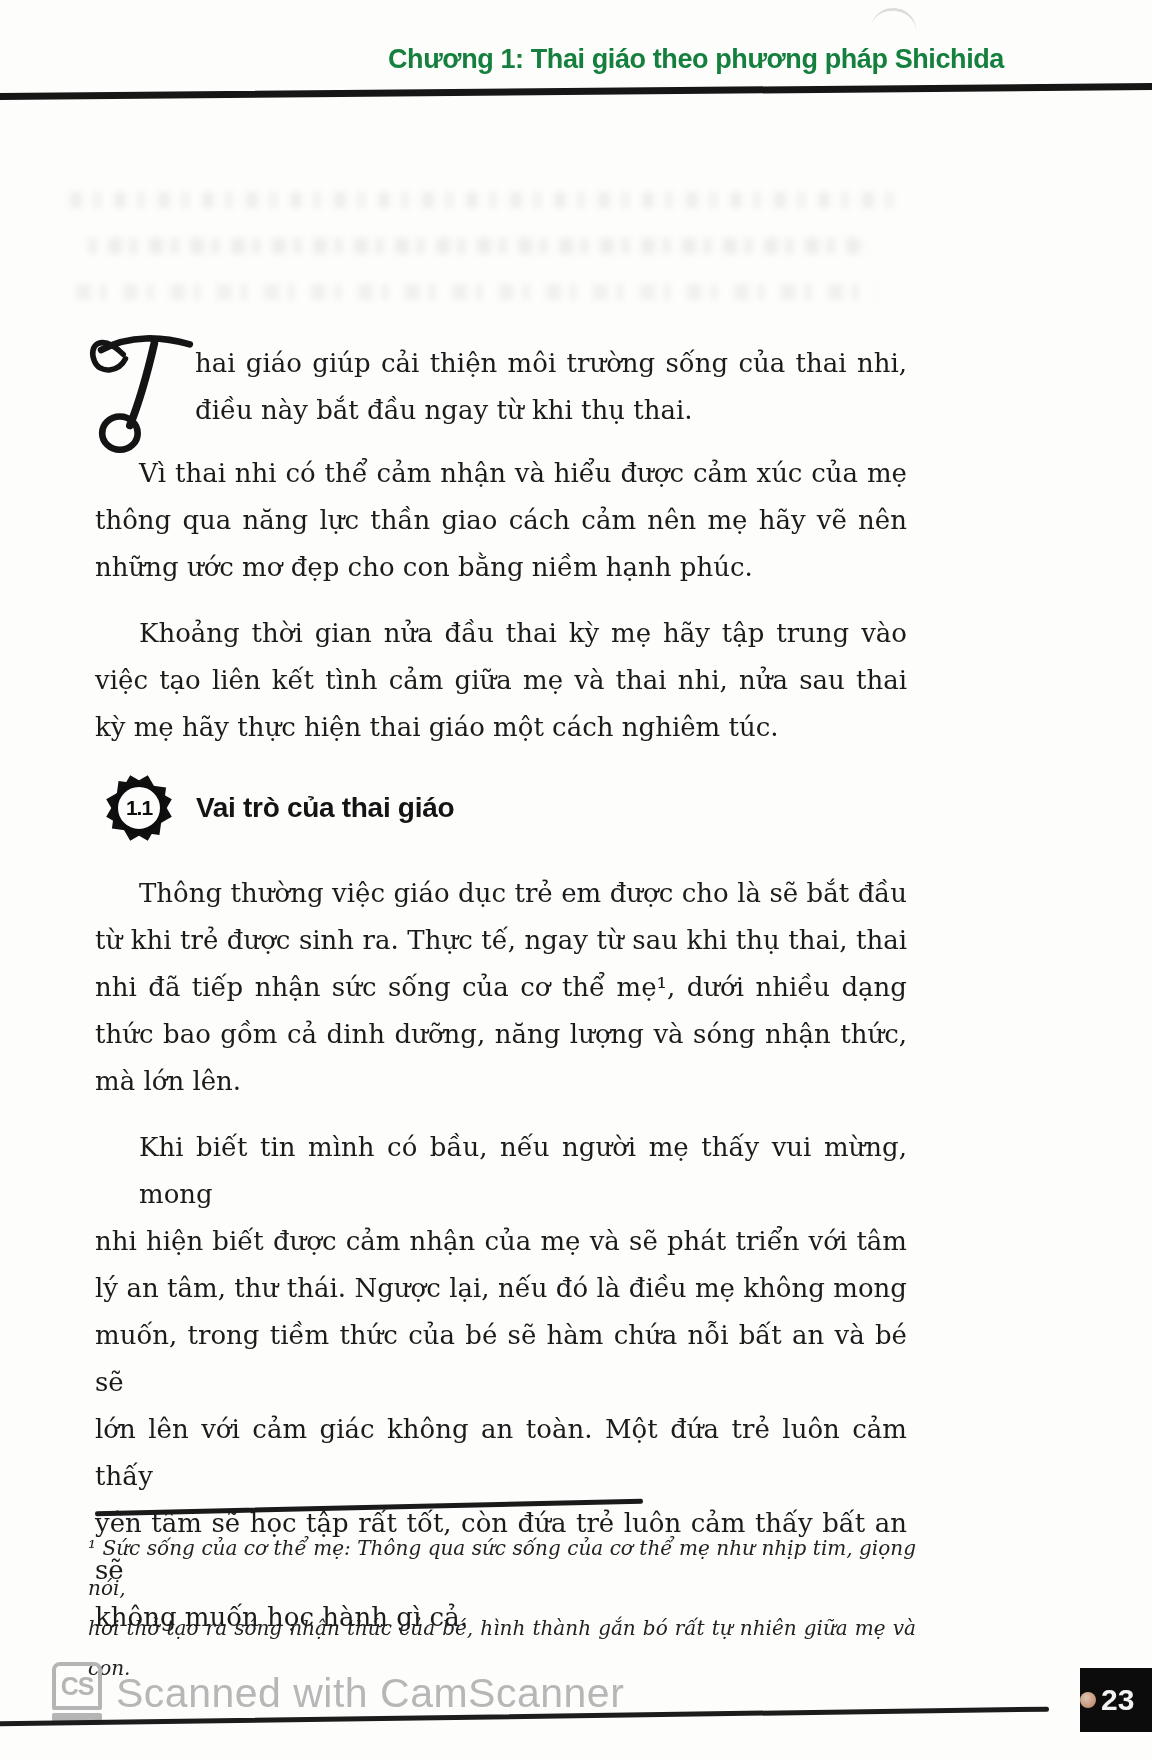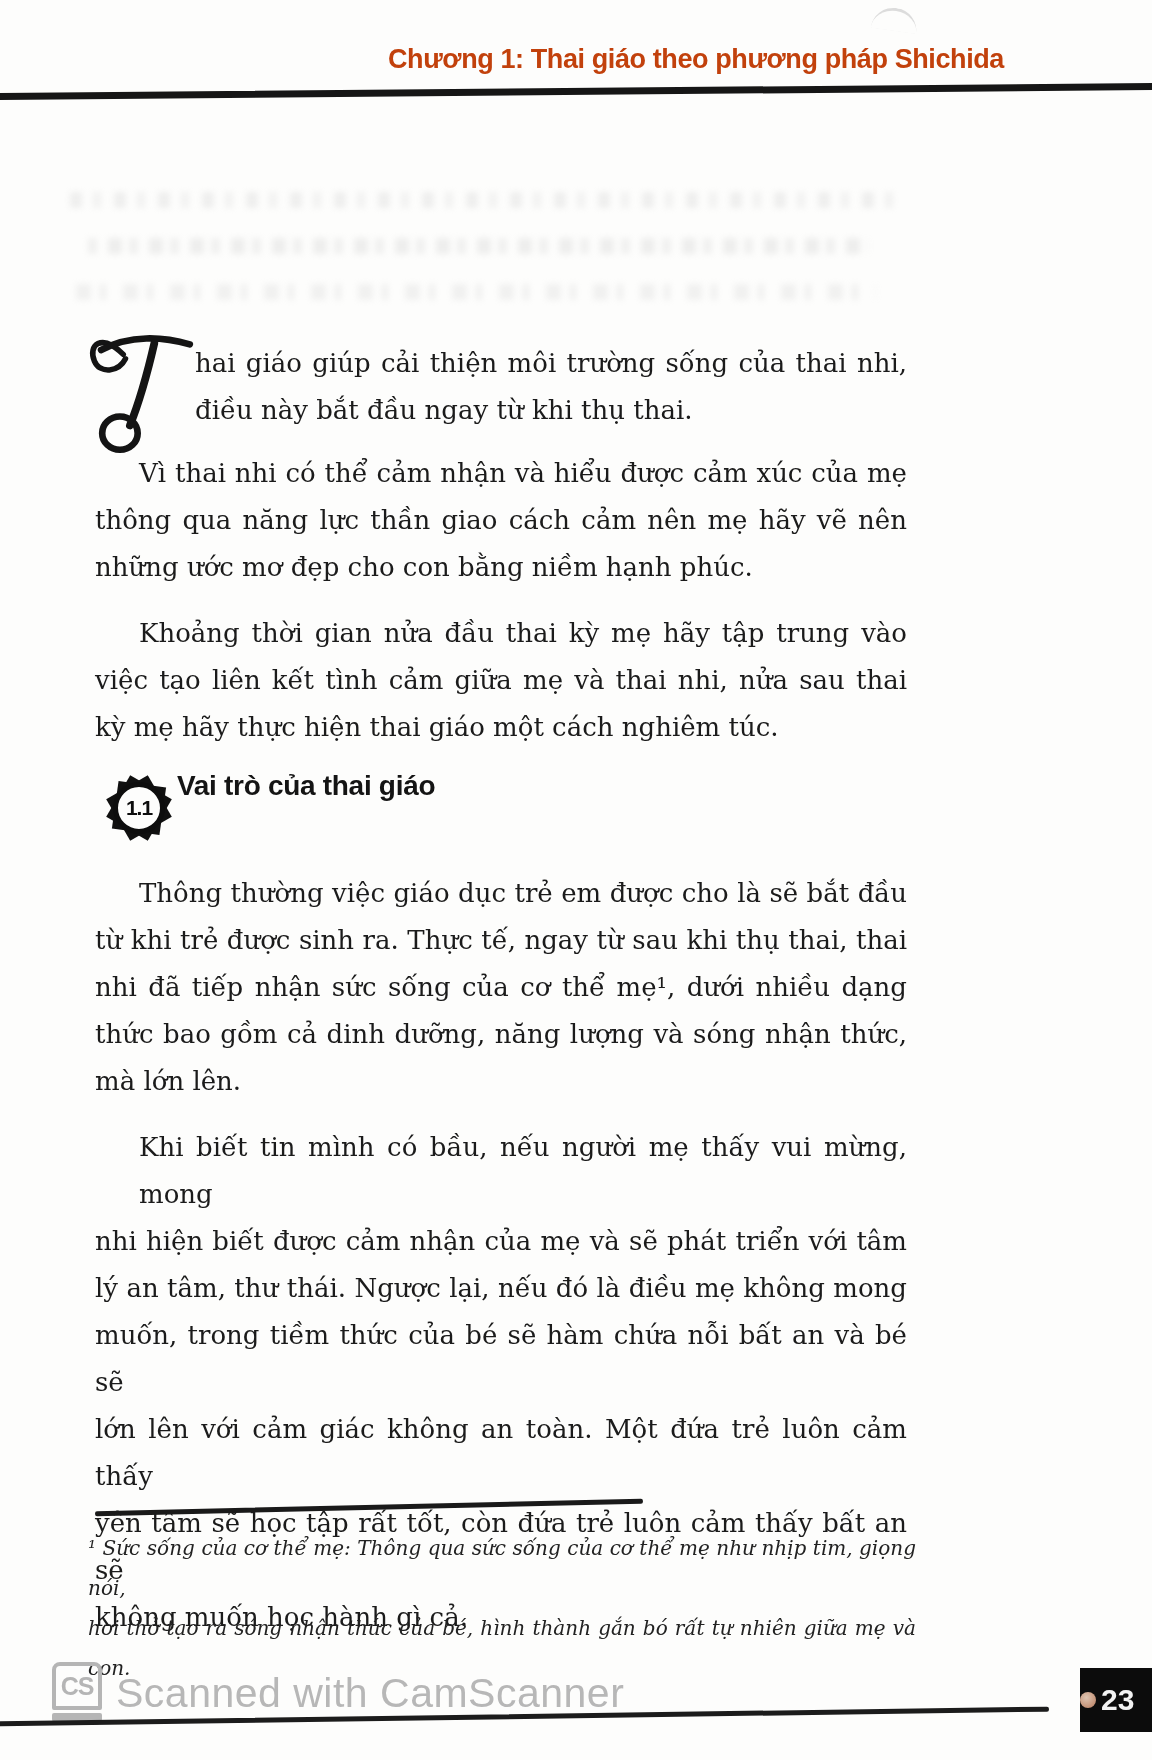--- a/index.html
+++ b/index.html
@@ -6,21 +6,21 @@
   body{
     width:1152px;height:1760px;position:relative;overflow:hidden;
     background:#fdfdfc;
     font-family:"DejaVu Serif","Liberation Serif",serif;
     color:#1b1b1b;
   }
   
   .chapter-header{
     position:absolute;top:44px;left:388px;width:560px;
     font-family:"Liberation Sans","DejaVu Sans",sans-serif;
-    font-size:27px;font-weight:600;letter-spacing:-0.4px;color:#c2410c;
+    font-size:27px;font-weight:600;letter-spacing:-0.4px;color:#15803d;
     white-space:nowrap;
   }
   .top-rule{
     position:absolute;top:88px;left:-8px;width:1170px;height:7px;
     background:#161616;transform:rotate(-0.5deg);border-radius:2px;
   }
   .corner-curl{
     position:absolute;top:8px;left:872px;width:46px;height:20px;
     border-top:3px solid #cfcfcf;border-radius:50% 50% 0 0/100% 100% 0 0;
     transform:rotate(8deg);opacity:.7;
@@ -41,21 +41,21 @@
     font-size:26px;line-height:47px;color:#1b1b1b;
     text-align:justify;
   }
   .line.jl{text-align:justify;text-align-last:justify;}
   .line.indent{padding-left:44px;}
   .has-dropcap{position:relative;margin-bottom:16px;}
   .dropcap-float{float:left;width:94px;height:88px;position:relative;margin-right:6px;}
   .dropcap-float svg{position:absolute;top:-10px;left:-10px;overflow:visible;}
   
   .section-heading{
-    display:flex;align-items:flex-start;gap:0;
+    display:flex;align-items:center;gap:19px;
     margin:10px 0 24px 6px;
   }
   .burst{position:relative;width:76px;height:76px;flex:0 0 auto;}
   .burst .spike{
     position:absolute;top:14px;left:14px;width:48px;height:48px;background:#101010;
   }
   .burst .spike.s2{transform:rotate(30deg);}
   .burst .spike.s3{transform:rotate(60deg);}
   .burst .spike.s1{transform:rotate(8deg);}
   .burst .ring{

